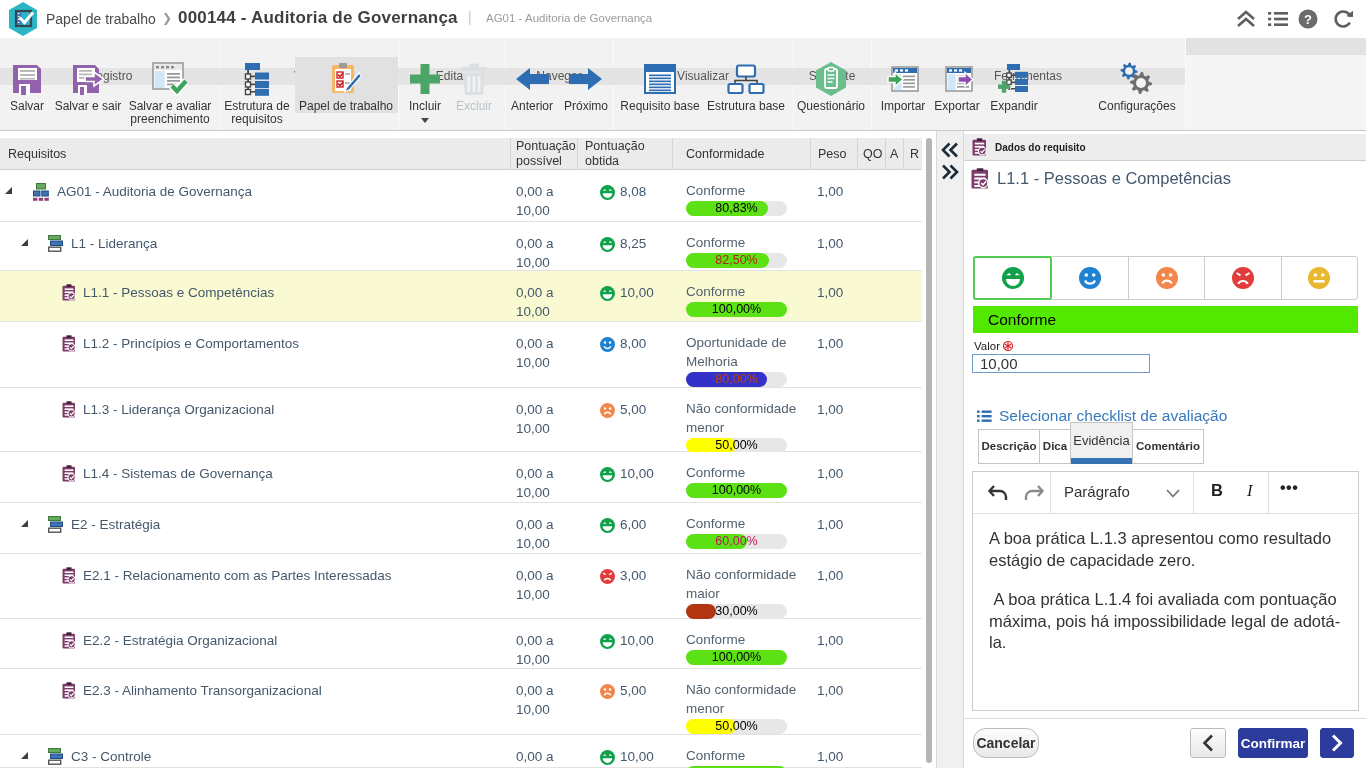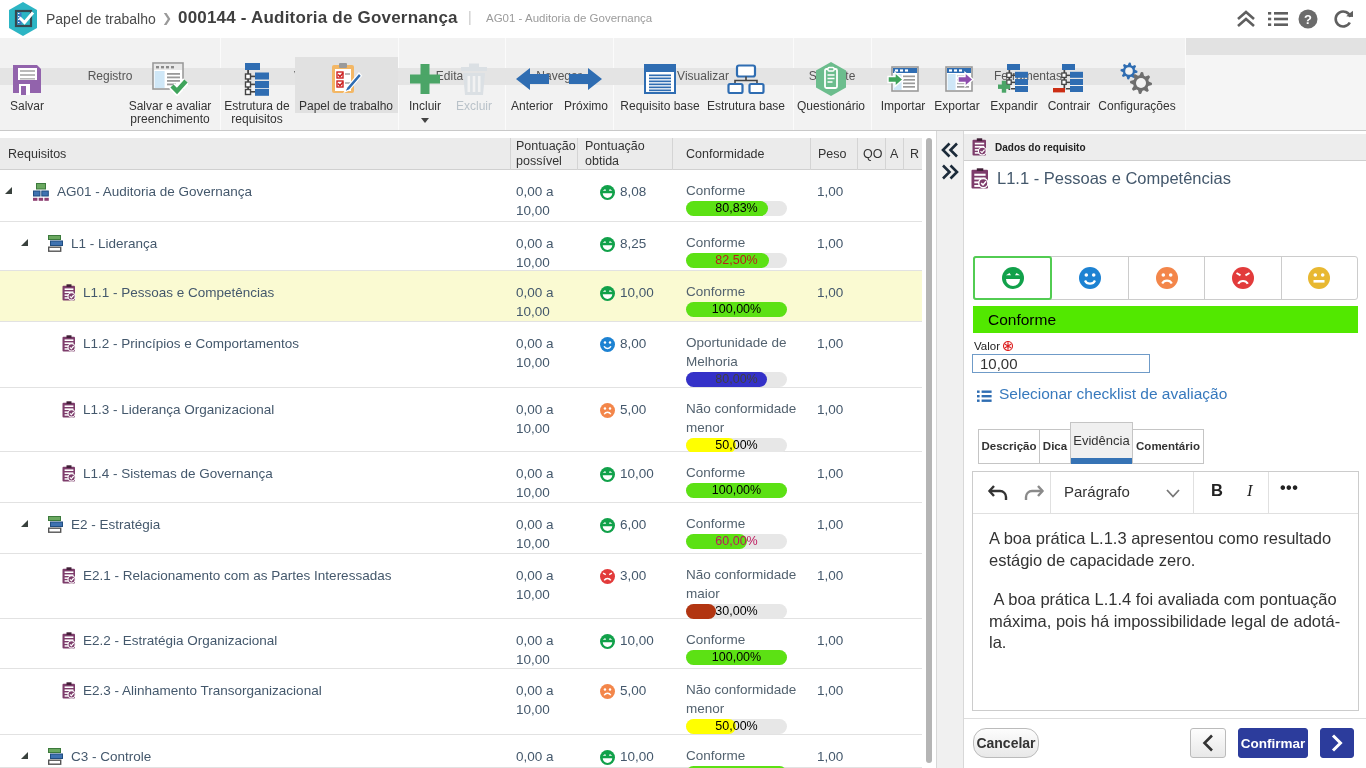--- a/index.html
+++ b/index.html
@@ -57,21 +57,21 @@
 .ptabs .ptab:nth-child(3) { left:188px; }
 .ptab-line { position:absolute; left:8px; top:35px; width:394px; height:1px; background:#d9d9d9; }
 .ptab-bar { position:absolute; left:8px; top:32px; width:104px; height:5px; background:#3673b5; }
 .smsel { position:absolute; left:9px; top:125px; width:385px; height:44px; border:1px solid #ccc; border-radius:3px; display:flex; }
 .smcell { flex:1; display:flex; align-items:center; justify-content:center; border-right:1px solid #ccc; }
 .smcell.last { border-right:none; }
 .smcell.on { border:2px solid #52cc52; border-radius:3px; margin:-1px 0 -1px -1px; }
 .confbar { position:absolute; left:9px; top:175px; width:385px; height:27px; background:#52e800; color:#000; font-size:15.5px; line-height:27px; padding-left:15px; }
 .vlabel { position:absolute; left:10px; top:209px; font-size:11.5px; color:#222; display:flex; align-items:center; gap:3px; }
 .vinput { position:absolute; left:8px; top:223px; width:178px; height:19px; border:1px solid #6f9bc8; font-size:15px; color:#333; padding-left:7px; font-family:"Liberation Sans",sans-serif; }
-.plink { position:absolute; left:13px; top:254px; display:flex; align-items:flex-end; gap:7px; }
+.plink { position:absolute; left:13px; top:276px; display:flex; align-items:center; gap:7px; }
 .plink span { font-size:15.5px; color:#3779bd; }
 .stabs { position:absolute; left:8px; top:291px; width:394px; height:42px; }
 .stab { position:absolute; top:7px; height:35px; background:#fff; border:1px solid #c5c5c5; font-size:11.5px; font-weight:bold; color:#333; text-align:center; line-height:33px; }
 .stab.sel { top:0; height:42px; background:#f0f0f0; border-bottom:none; line-height:36px; font-weight:normal; font-size:13px; }
 .stab.sel::after { content:""; position:absolute; left:0; bottom:0; width:100%; height:6px; background:#3673b5; }
 .editor { position:absolute; left:8px; top:340px; width:387px; height:240px; border:1px solid #ccc; background:#fff; }
 .etools { position:absolute; left:0; top:0; width:100%; height:42px; border-bottom:1px solid #e0e0e0; }
 .eico { position:absolute; top:12px; line-height:0; }
 .esep { position:absolute; top:0; width:1px; height:42px; background:#e0e0e0; }
 .epar { position:absolute; left:91px; top:11px; font-size:15px; color:#333; }
@@ -146,20 +146,35 @@
           <rect x="7" y="5" width="19" height="12" fill="#fff"></rect>
           <rect x="9" y="7" width="15" height="2" fill="#b9b9b9"></rect>
           <rect x="9" y="11" width="15" height="2" fill="#b9b9b9"></rect>
           <rect x="9" y="15" width="15" height="1.6" fill="#b9b9b9"></rect>
           <rect x="8" y="21" width="11" height="11" fill="#fff"></rect>
           <rect x="10" y="23" width="5" height="9" fill="#9263ac"></rect>
         </svg>
       </div>
       <div class="rlbl" style="">Salvar</div>
     </div>
+    <div class="rbtn" style="left:33px;width:110px;top:23px">
+      <div class="ricon">
+        <svg width="34" height="32" viewBox="0 0 34 32" style="">
+          <path d="M2 2 h22 l4 4 v24 h-26 z" fill="#9263ac"></path>
+          <rect x="6" y="5" width="18" height="14" fill="#fff"></rect>
+          <rect x="8" y="7" width="13" height="1.8" fill="#b9b9b9"></rect>
+          <rect x="8" y="10.5" width="13" height="1.8" fill="#b9b9b9"></rect>
+          <rect x="8" y="14" width="9" height="1.8" fill="#b9b9b9"></rect>
+          <rect x="7" y="22" width="9" height="10" fill="#fff"></rect>
+          <rect x="9" y="24" width="4" height="8" fill="#9263ac"></rect>
+          <path d="M14 13.5 h9 v-4.5 l10 7 -10 7 v-4.5 h-9 z" fill="#9263ac" stroke="#fff" stroke-width="1.6"></path>
+        </svg>
+      </div>
+      <div class="rlbl" style="">Salvar e sair</div>
+    </div>
     <div class="rbtn" style="left:115px;width:110px;top:23px">
       <div class="ricon">
         <svg width="36" height="34" viewBox="0 0 36 34" style="">
           <rect x="1" y="1" width="30" height="26" fill="#fff" stroke="#9a9a9a" stroke-width="1.6"></rect>
           <rect x="2" y="2" width="28" height="6" fill="#e9e9e9"></rect>
           <rect x="4" y="4" width="3" height="2.4" fill="#8a8a8a"></rect>
           <rect x="9" y="4" width="3" height="2.4" fill="#8a8a8a"></rect>
           <rect x="14" y="4" width="3" height="2.4" fill="#8a8a8a"></rect>
           <rect x="19" y="4" width="3" height="2.4" fill="#8a8a8a"></rect>
           <rect x="2.6" y="9" width="10" height="17" fill="#cfe7f7"></rect>
@@ -330,38 +345,20 @@
           <rect x="13" y="18.6" width="4" height="1.5" fill="#444"></rect>
           <rect x="13" y="25" width="4" height="1.5" fill="#444"></rect>
           <rect x="17" y="8.8" width="13" height="6" fill="#2f6db2"></rect>
           <rect x="17" y="16" width="13" height="6" fill="#2f6db2"></rect>
           <rect x="17" y="23" width="13" height="6" fill="#2f6db2"></rect>
           <rect x="0" y="21.5" width="12" height="4.4" fill="#4ba567"></rect>
           <rect x="3.8" y="17.7" width="4.4" height="12" fill="#4ba567"></rect>
         </svg>
       </div>
       <div class="rlbl" style="">Expandir</div>
-    </div>
-    <div class="rbtn" style="left:1014px;width:110px;top:23px">
-      <div class="ricon">
-        <svg width="32" height="32" viewBox="0 0 32 32" style="">
-          <rect x="9" y="1" width="13" height="6" fill="#2f6db2"></rect>
-          <rect x="10.5" y="7" width="1.7" height="20" fill="#444"></rect>
-          <rect x="8.8" y="10" width="4.4" height="4.4" fill="#fff" stroke="#444" stroke-width="1.3"></rect>
-          <rect x="8.8" y="17" width="4.4" height="4.4" fill="#fff" stroke="#444" stroke-width="1.3"></rect>
-          <rect x="13" y="11.6" width="4" height="1.5" fill="#444"></rect>
-          <rect x="13" y="18.6" width="4" height="1.5" fill="#444"></rect>
-          <rect x="13" y="25" width="4" height="1.5" fill="#444"></rect>
-          <rect x="17" y="8.8" width="13" height="6" fill="#2f6db2"></rect>
-          <rect x="17" y="16" width="13" height="6" fill="#2f6db2"></rect>
-          <rect x="17" y="23" width="13" height="6" fill="#2f6db2"></rect>
-          <rect x="0" y="25" width="12" height="4.4" fill="#cc2e14"></rect>
-        </svg>
-      </div>
-      <div class="rlbl" style="">Contrair</div>
     </div>
     <div class="rbtn" style="left:1082px;width:110px;top:23px">
       <div class="ricon">
         <svg width="36" height="34" viewBox="0 0 36 34" style="">
           <path d="M10.0,0.5 L11.7,0.7 L12.3,3.3 L13.4,3.9 L16.0,3.0 L17.1,4.3 L15.7,6.7 L16.0,7.8 L18.5,9.0 L18.3,10.7 L15.7,11.3 L15.1,12.4 L16.0,15.0 L14.7,16.1 L12.3,14.7 L11.2,15.0 L10.0,17.5 L8.3,17.3 L7.7,14.7 L6.6,14.1 L4.0,15.0 L2.9,13.7 L4.3,11.3 L4.0,10.2 L1.5,9.0 L1.7,7.3 L4.3,6.7 L4.9,5.6 L4.0,3.0 L5.3,1.9 L7.7,3.3 L8.8,3.0 Z" fill="#2f6db2"></path>
           <circle cx="10" cy="9" r="3.8" fill="#f2f2f2"></circle>
           <path d="M22.0,10.0 L24.1,10.2 L25.0,13.7 L26.4,14.4 L29.8,13.2 L31.1,14.9 L29.3,18.0 L29.8,19.5 L33.0,21.0 L32.8,23.1 L29.3,24.0 L28.6,25.4 L29.8,28.8 L28.1,30.1 L25.0,28.3 L23.5,28.8 L22.0,32.0 L19.9,31.8 L19.0,28.3 L17.6,27.6 L14.2,28.8 L12.9,27.1 L14.7,24.0 L14.2,22.5 L11.0,21.0 L11.2,18.9 L14.7,18.0 L15.4,16.6 L14.2,13.2 L15.9,11.9 L19.0,13.7 L20.5,13.2 Z" fill="#6e6e6e"></path>
           <circle cx="22" cy="21" r="5.0" fill="#f2f2f2"></circle>
         </svg>
       </div>
@@ -500,21 +497,21 @@
             <circle cx="4.977272727272727" cy="5.454545454545454" r="1.2272727272727273" fill="#fff"></circle>
             <circle cx="10.022727272727272" cy="5.454545454545454" r="1.2272727272727273" fill="#fff"></circle>
             <path d="M4.090909090909091 9.204545454545453 a3.7499999999999996 3.7499999999999996 0 0 0 6.8181818181818175 0" fill="none" stroke="#fff" stroke-width="1.5"></path>
           </svg></span>
         <span class="gscore">8,00</span>
         <span class="gconf">
           <span>Oportunidade de</span>
           <span>Melhoria</span>
           <span class="pbar">
             <span class="pfill" style="width:81px;background:#3431c8"></span>
-            <span class="ptxt" style="color:#404040">80,00%</span>
+            <span class="ptxt" style="color:#c2410c">80,00%</span>
           </span>
         </span>
         <span class="gpeso">1,00</span>
       </div>
       <div class="grow" style="height:64px">
         <span class="gicon" style="left:62px"><svg width="14" height="17" viewBox="0 0 14 17" style="">
             <rect x="0.5" y="1.8" width="12.5" height="14.7" rx="1" fill="#7d3c6b"></rect>
             <rect x="4.5" y="0.3" width="5.0" height="2.6" fill="#3f1d35"></rect>
             <rect x="2.6" y="4.4" width="8.8" height="1.6" fill="#fff"></rect>
             <rect x="2.6" y="7.4" width="8.8" height="1.6" fill="#fff"></rect>

